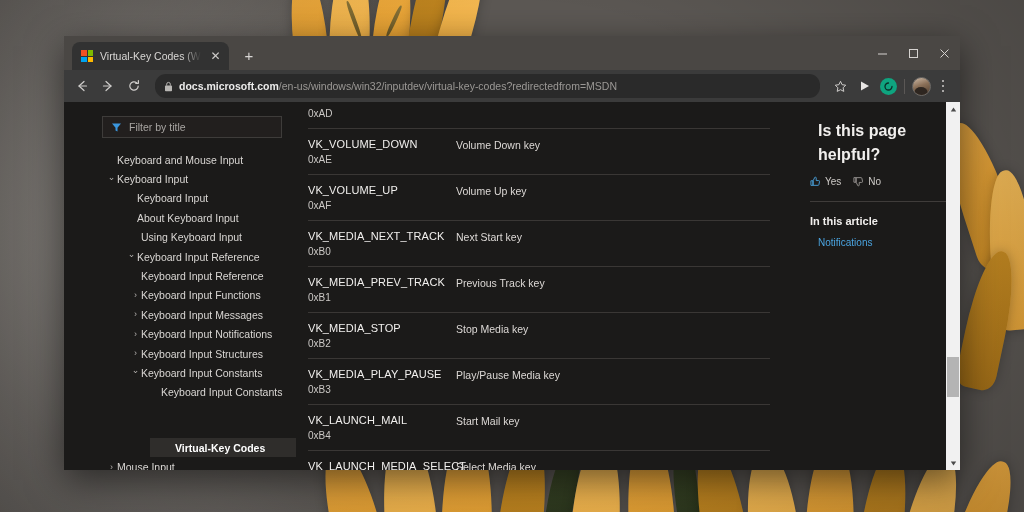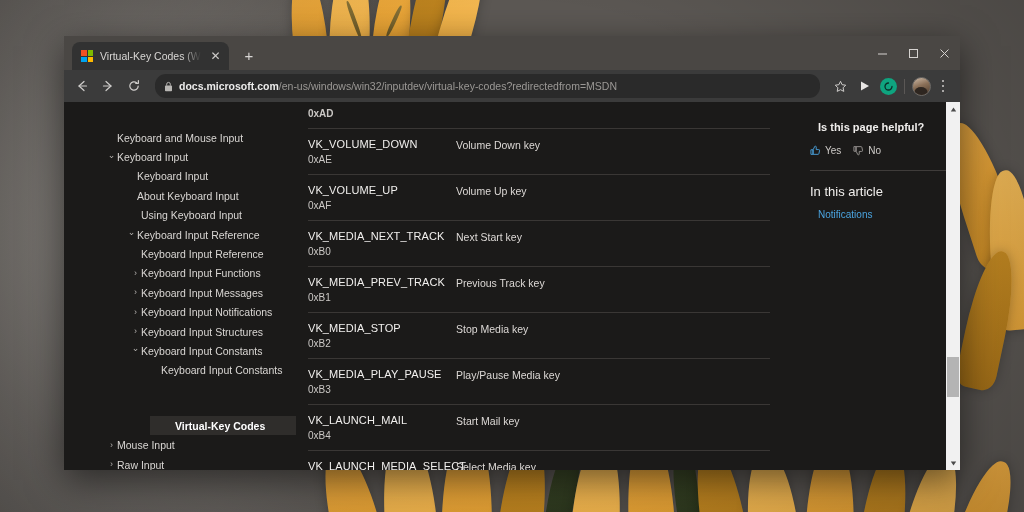--- a/index.html
+++ b/index.html
@@ -268,21 +268,20 @@
   }
   .tbl { width: 462px; }
   .trow {
     border-top: 1px solid #3a3735;
     padding: 9px 0 9px 0;
   }
   .trow.first {
     border-top: none;
     padding-top: 0;
     margin-top: -9px;
-    font-weight: bold;
   }
   .trow-inner { display: flex; }
   .cell-key { width: 148px; flex: 0 0 auto; }
   .kname {
     font-size: 11px;
     font-weight: 400;
     color: #f2f0ee;
     letter-spacing: .1px;
     white-space: nowrap;
   }
@@ -298,21 +297,21 @@
   }
   .clip-top { height: 11px; overflow: hidden; }
 
   
   .rightrail {
     width: 160px;
     flex: 0 0 auto;
     padding: 17px 14px 0 10px;
   }
   .rr-title {
-    font-size: 11px;
+    font-size: 16px;
     font-weight: 700;
     color: #f1efed;
     line-height: 1.5;
     padding-left: 8px;
   }
   .rr-votes {
     display: flex;
     align-items: center;
     gap: 12px;
     margin-top: 9px;
@@ -323,22 +322,22 @@
     gap: 4px;
     font-size: 10px;
     color: #cecbc8;
   }
   .rr-divider {
     height: 1px;
     background: #3f3c3a;
     margin: 14px 0 13px 0;
   }
   .rr-h {
-    font-size: 13px;
-    font-weight: 400;
+    font-size: 11px;
+    font-weight: 700;
     color: #f1efed;
   }
   .rr-link {
     font-size: 10px;
     color: #4aa3df;
     margin-top: 10px;
     padding-left: 8px;
   }
 
   
@@ -493,20 +492,28 @@
             <i></i>
             <i></i>
             <i></i>
           </div>
       </div>
     </div>
 
     <div class="page">
 
       <nav class="leftnav">
+        <div class="filterbox">
+          <span class="filter-icon">
+            <svg width="11" height="11" viewBox="0 0 11 11">
+                <path d="M1 1.6 H10 L6.5 5.8 V9.6 L4.5 8.4 V5.8 Z" fill="#3a96dd"></path>
+              </svg>
+          </span>
+          <span>Filter by title</span>
+        </div>
         <div class="navlist">
             <div class="navitem" style="padding-left: 42px;">
               <span class="chev"></span>
               <span>Keyboard and Mouse Input</span>
             </div>
             <div class="navitem" style="padding-left: 42px;">
               <span class="chev" style="transform: translateY(-2px);">⌄</span>
               <span>Keyboard Input</span>
             </div>
             <div class="navitem" style="padding-left: 62px;">

